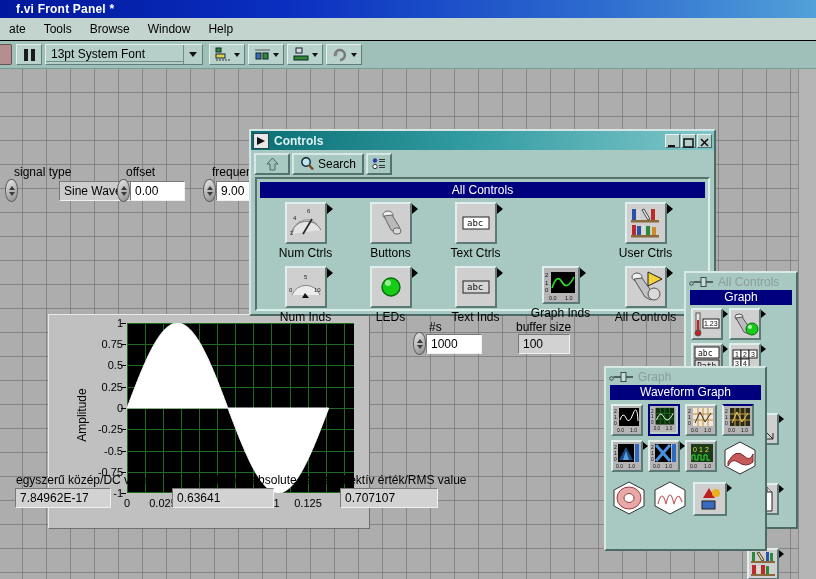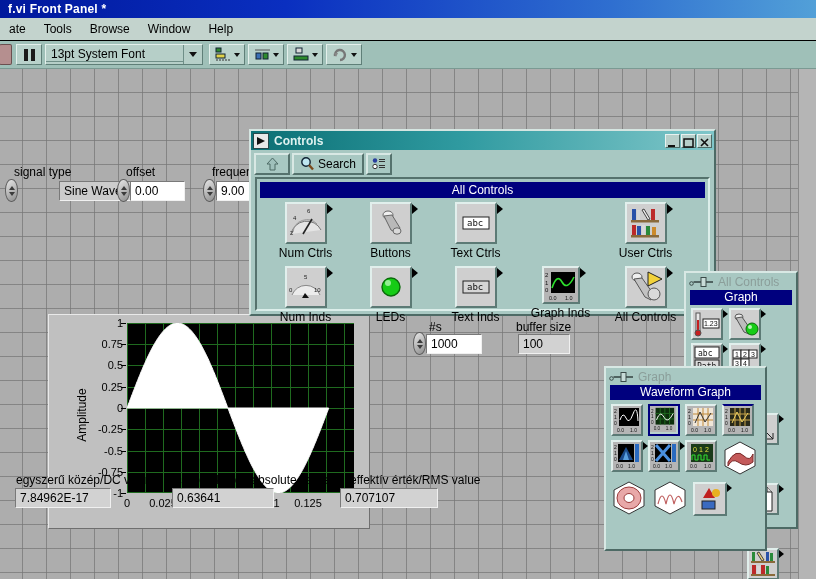--- a/index.html
+++ b/index.html
@@ -8,21 +8,21 @@
     font-family:"Liberation Sans","DejaVu Sans",sans-serif;
     background:#b0b0b0;
   }
   .abs{position:absolute;}
 
   
   #titlebar{
     left:0;top:0;width:816px;height:18px;
     background:linear-gradient(90deg,#00189c 0%,#0a2fc0 35%,#2f6fd0 75%,#52a0d8 100%);
     color:#fff;font-size:12px;font-weight:bold;line-height:18px;
-    padding-left:8px;box-sizing:border-box;letter-spacing:.2px;
+    padding-left:16px;box-sizing:border-box;letter-spacing:.2px;
   }
   
   #menubar{
     left:0;top:18px;width:816px;height:22px;
     background:#c3d3cd;border-bottom:2px solid #000000;
     display:flex;align-items:flex-start;
   }
   .menu-item{font-size:12px;color:#000;padding:0 9px;line-height:22px;white-space:nowrap;}
 
   
@@ -343,21 +343,21 @@
       <span class="xlab" style="left:259px;">0.125</span>
     </div>
   </div>
 
   <div class="abs ctl-label" style="left:16px;top:404px;">egyszerű közép/DC value</div>
   <div class="abs field ind" style="left:15px;top:419px;width:96px;">7.84962E-17</div>
 
   <div class="abs ctl-label" style="left:168px;top:404px;">abszolut közép/absolute value</div>
   <div class="abs field ind" style="left:172px;top:419px;width:102px;">0.63641</div>
 
-  <div class="abs ctl-label" style="left:336px;top:404px;margin-left:14px;">effektív érték/RMS value</div>
+  <div class="abs ctl-label" style="left:336px;top:404px;">effektív érték/RMS value</div>
   <div class="abs field ind" style="left:340px;top:419px;width:98px;">0.707107</div>
 </div>
 
 <div id="rightstrip" class="abs"></div>
 
 <div id="controls-win" class="abs">
   <div id="controls-title">
     <span style="width:14px;height:14px;background:#e8e8e8;border:1px solid #24484a;display:flex;align-items:center;justify-content:center;">
       <svg width="11" height="10" viewBox="0 0 11 10">
           <polygon points="1,1 9,5 1,9" fill="#111"></polygon>

